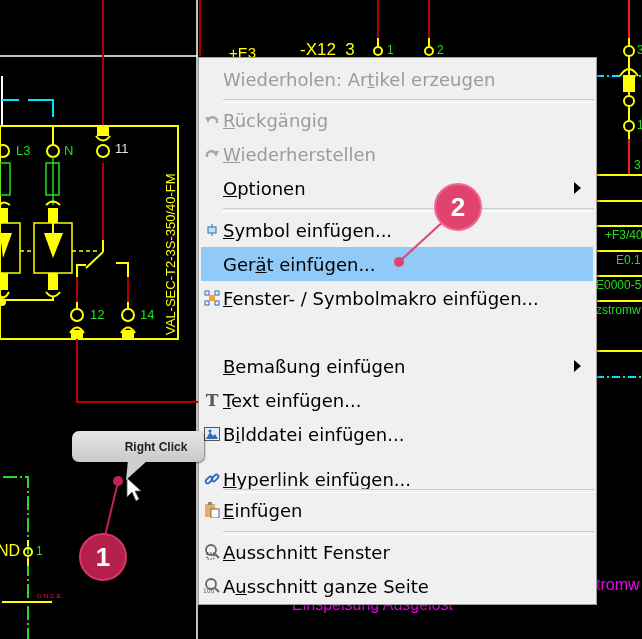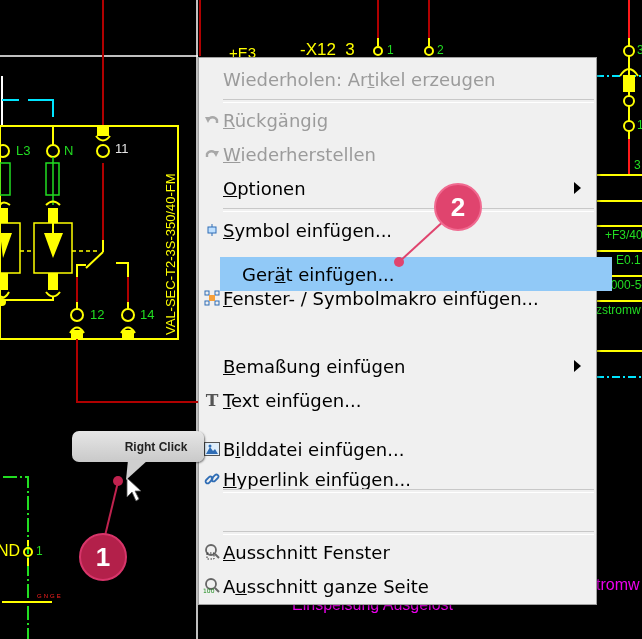--- a/index.html
+++ b/index.html
@@ -168,21 +168,21 @@
   <div class="mi" style="top:155px;">
     <span class="ico">
         <svg width="12" height="12" viewBox="0 0 12 12">
           <rect x="2" y="3" width="8" height="6" fill="#bfe0ff" stroke="#2f6db5" stroke-width="1"></rect>
           <line x1="6" y1="0" x2="6" y2="3" stroke="#2f6db5"></line>
           <line x1="6" y1="9" x2="6" y2="12" stroke="#2f6db5"></line>
         </svg>
       </span>
     <span class="lbl"><u>S</u>ymbol einfügen...</span>
   </div>
-  <div class="mi hl" style="top:199px;margin-left:19px;">
+  <div class="mi hl" style="top:189px;">
     <span class="lbl">Ger<u>ä</u>t einfügen...</span>
   </div>
   <div class="mi" style="top:223px;">
     <span class="ico">
         <svg width="16" height="16" viewBox="0 0 16 16">
           <rect x="1" y="1" width="4" height="4" fill="none" stroke="#2f6db5"></rect>
           <rect x="11" y="1" width="4" height="4" fill="none" stroke="#2f6db5"></rect>
           <rect x="1" y="11" width="4" height="4" fill="none" stroke="#2f6db5"></rect>
           <rect x="11" y="11" width="4" height="4" fill="none" stroke="#2f6db5"></rect>
           <rect x="5" y="5" width="6" height="6" fill="#f6a03a"></rect>
@@ -191,41 +191,51 @@
     <span class="lbl"><u>F</u>enster- / Symbolmakro einfügen...</span>
   </div>
   <div class="mi" style="top:291px;">
     <span class="lbl"><u>B</u>emaßung einfügen</span>
     <span class="arrow"></span>
   </div>
   <div class="mi" style="top:325px;">
     <span class="ico" style="font-family:'DejaVu Serif', serif;font-weight:bold;font-size:17px;color:#555;">T</span>
     <span class="lbl"><u>T</u>ext einfügen...</span>
   </div>
-  <div class="mi" style="top:359px;margin-top:15px;">
+  <div class="mi" style="top:359px;">
     <span class="ico">
         <svg width="16" height="14" viewBox="0 0 16 14">
           <rect x="0.5" y="0.5" width="15" height="13" fill="#dfeefb" stroke="#555"></rect>
           <polygon points="2,12 6,5 9,9 11,7 14,12" fill="#2f6db5"></polygon>
           <circle cx="6" cy="4" r="1.5" fill="#2f6db5"></circle>
         </svg>
       </span>
     <span class="lbl">B<u>i</u>lddatei einfügen...</span>
   </div>
   <div class="mi" style="top:393px;margin-top:11px;">
     <span class="ico">
         <svg width="16" height="16" viewBox="0 0 16 16">
           <rect x="1" y="7" width="8" height="4" rx="2" transform="rotate(-45 5 9)" fill="none" stroke="#2f6db5" stroke-width="1.8"></rect>
           <rect x="7" y="5" width="8" height="4" rx="2" transform="rotate(-45 11 7)" fill="none" stroke="#2f6db5" stroke-width="1.8"></rect>
         </svg>
       </span>
     <span class="lbl"><u>H</u>yperlink einfügen...</span>
   </div>
   <div class="sep" style="top:431px;"></div>
 
+  <div class="mi" style="top:435px;">
+    <span class="ico">
+        <svg width="16" height="16" viewBox="0 0 16 16">
+          <rect x="1" y="2" width="10" height="13" fill="#e4b060"></rect>
+          <rect x="4" y="0" width="4" height="3" fill="#888"></rect>
+          <rect x="7" y="7" width="8" height="9" fill="#fff" stroke="#666"></rect>
+        </svg>
+      </span>
+    <span class="lbl"><u>E</u>infügen</span>
+  </div>
   <div class="sep" style="top:473px;"></div>
 
   <div class="mi" style="top:477px;">
     <span class="ico">
         <svg width="16" height="16" viewBox="0 0 16 16">
           <circle cx="7" cy="6" r="5" fill="none" stroke="#666" stroke-width="1.8"></circle>
           <line x1="11" y1="10" x2="15" y2="14" stroke="#666" stroke-width="2"></line>
           <rect x="3" y="9" width="7" height="6" fill="none" stroke="#333" stroke-dasharray="1.5,1.5"></rect>
         </svg>
       </span>

